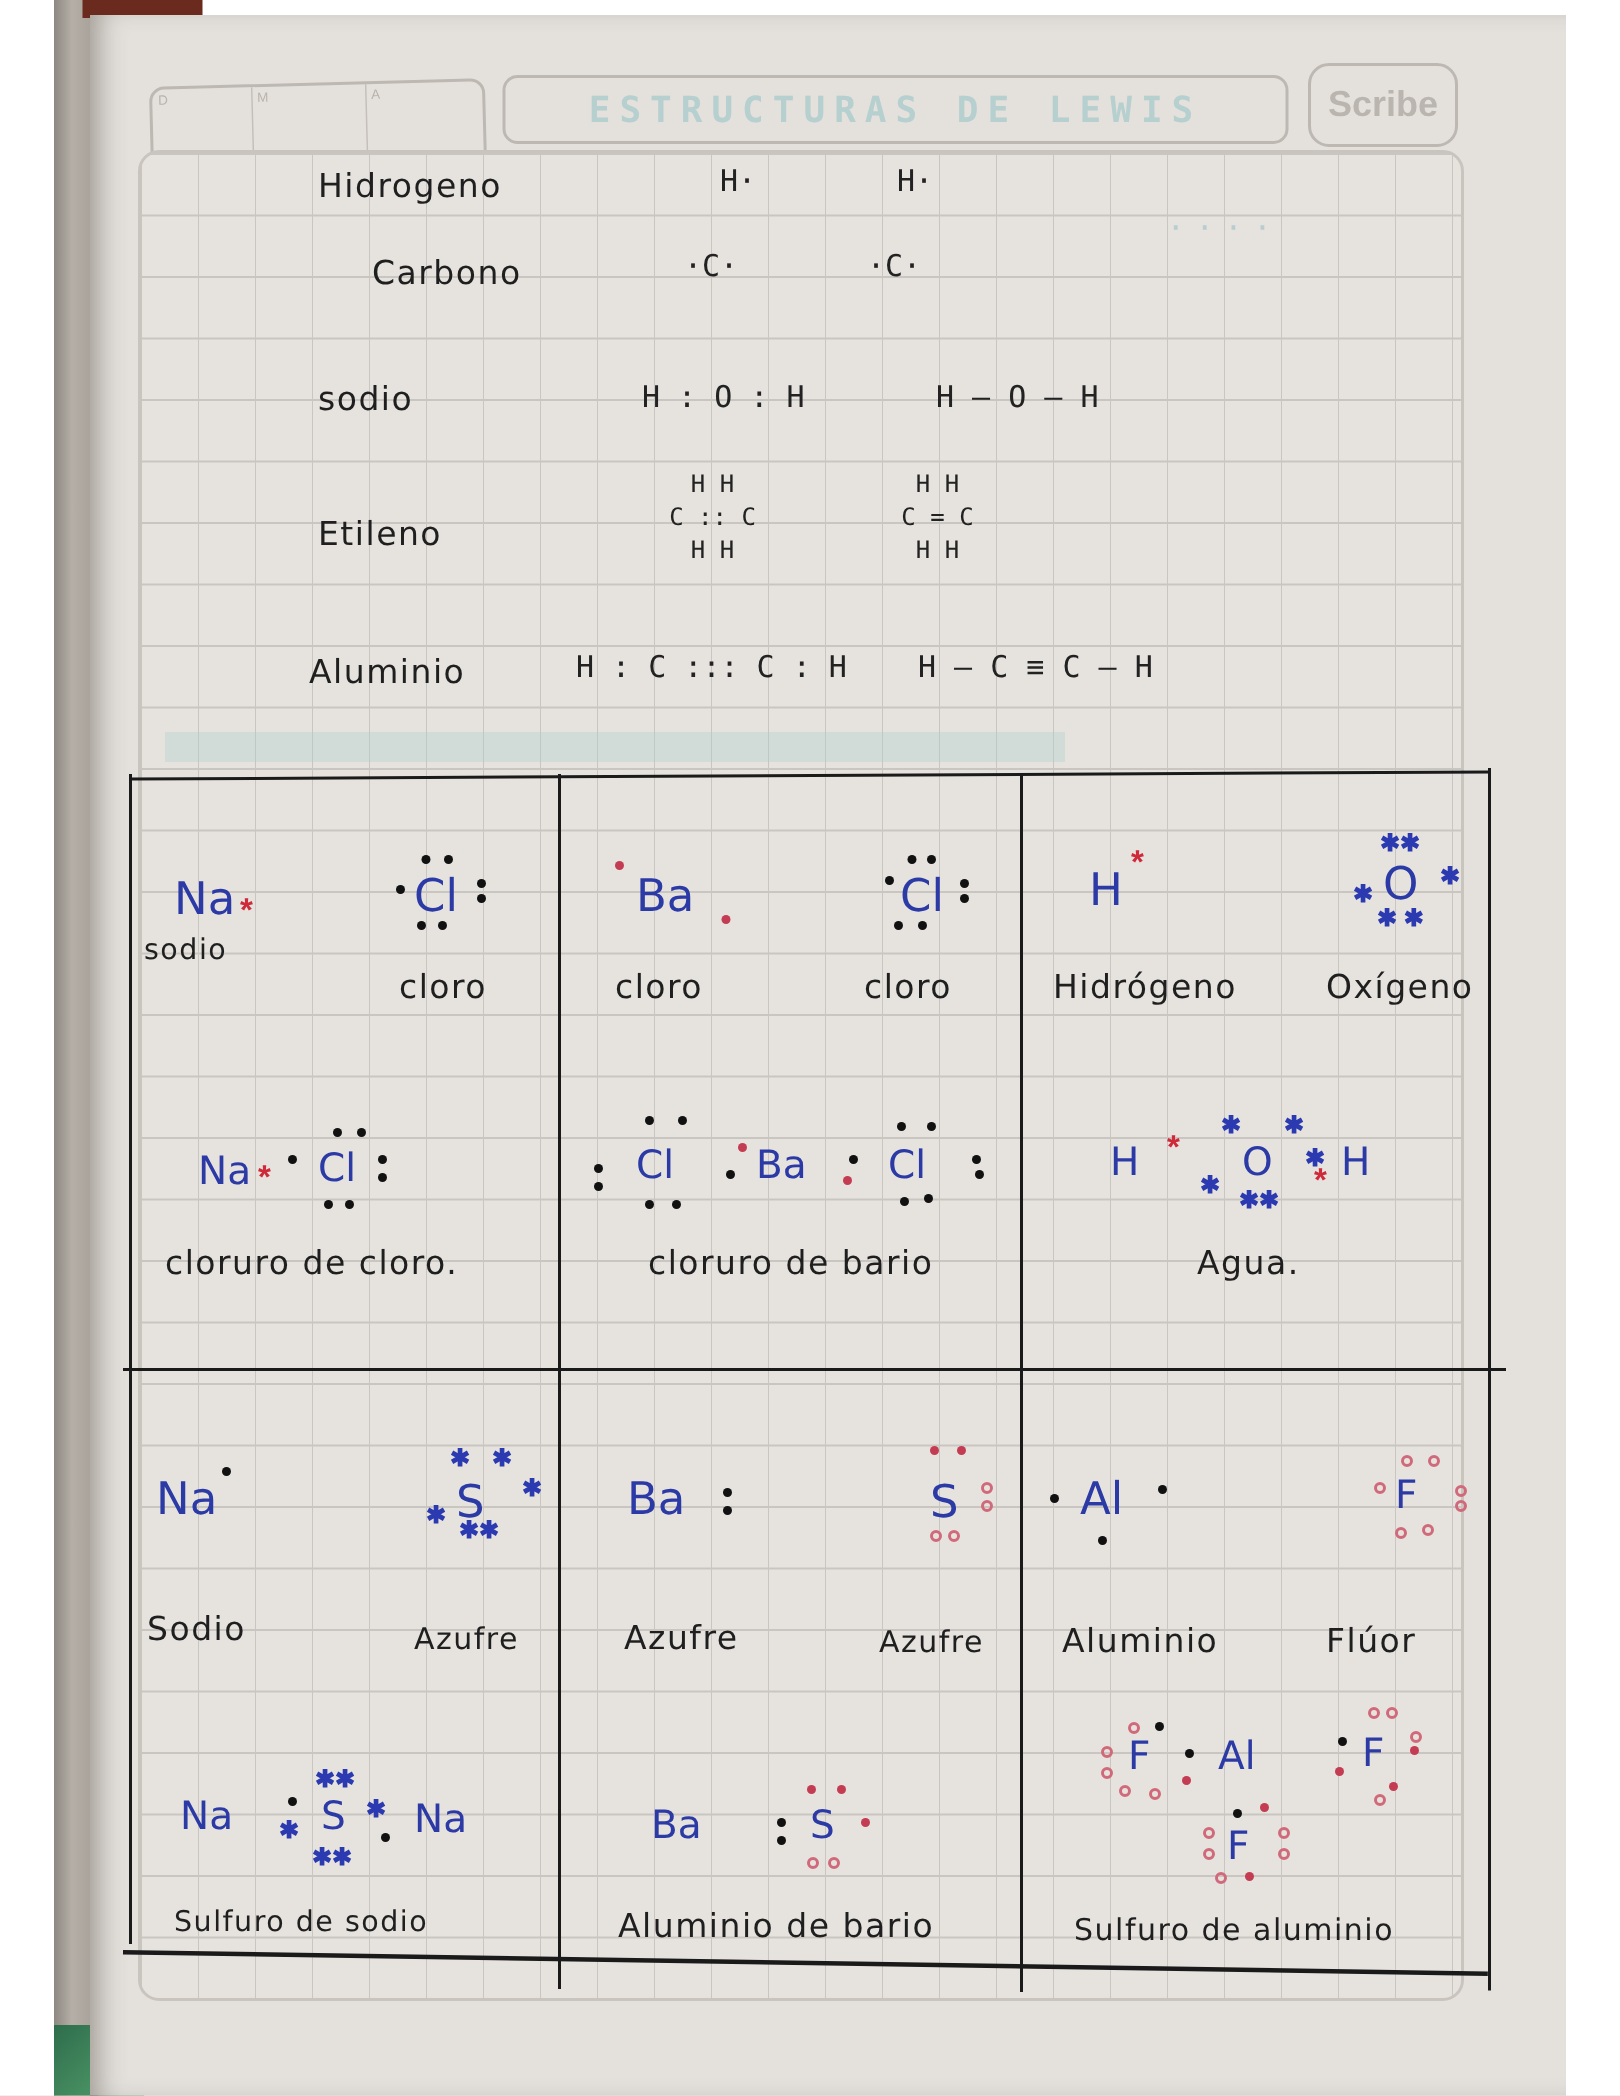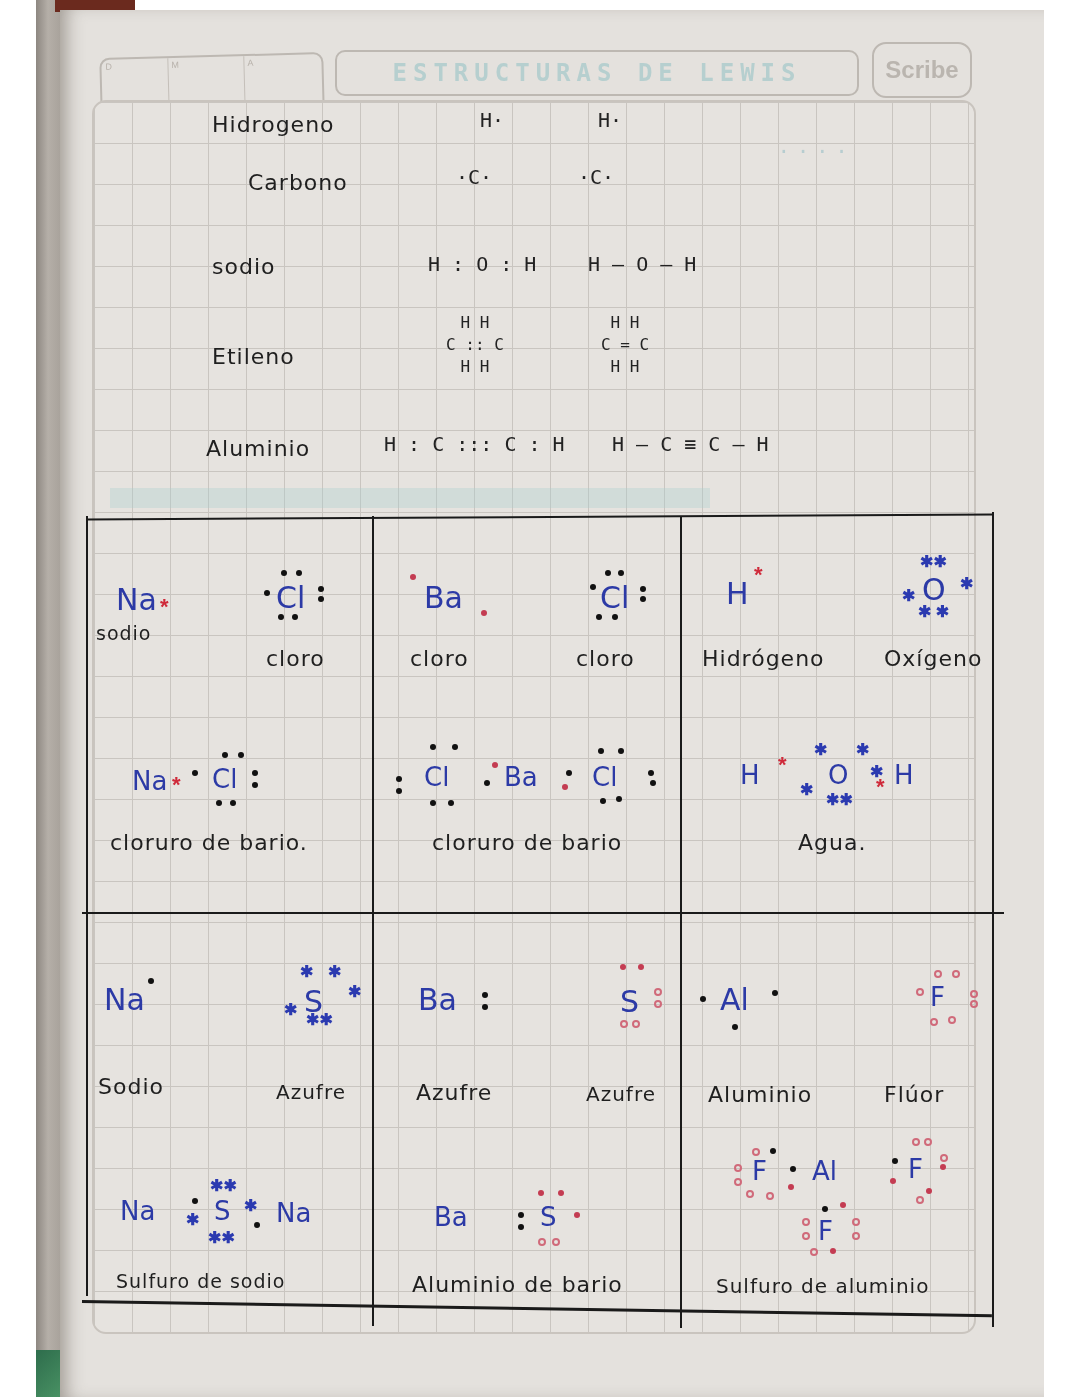--- a/index.html
+++ b/index.html
@@ -77,21 +77,21 @@
 <div class="hand label" style="left:212px;top:112px;">Hidrogeno</div>
 <div class="hand mono" style="left:480px;top:108px;">H·</div>
 <div class="hand mono" style="left:598px;top:108px;">H·</div>
 
 <div class="hand label" style="left:208px;top:170px;margin-left:40px;">Carbono</div>
 <div class="hand mono" style="left:456px;top:165px;">·C·</div>
 <div class="hand mono" style="left:578px;top:165px;">·C·</div>
 
 <div class="hand label" style="left:212px;top:254px;">sodio</div>
 <div class="hand mono" style="left:428px;top:252px;">H : O : H</div>
-<div class="hand mono" style="left:588px;top:252px;">H – O – H</div>
+<div class="hand mono" style="left:588px;top:252px;padding-left:36px;">H – O – H</div>
 
 <div class="hand label" style="left:212px;top:344px;">Etileno</div>
 <div class="hand mono" style="left:420px;top:312px;font-size:16px;white-space:pre-line;width:110px;text-align:center;line-height:22px;">H   H
 C :: C
 H   H</div>
 <div class="hand mono" style="left:580px;top:312px;font-size:16px;white-space:pre-line;width:90px;text-align:center;line-height:22px;">H   H
 C = C
 H   H</div>
 
 <div class="hand label" style="left:206px;top:436px;">Aluminio</div>
@@ -149,21 +149,21 @@
 <div class="hand sym" style="left:132px;top:766px;font-size:26px;">Na</div>
 <div class="star red" style="left:172px;top:772px;">*</div>
 <div class="hand sym" style="left:212px;top:764px;font-size:26px;">Cl</div>
 <div class="dot" style="left:222px;top:752px;"></div>
 <div class="dot" style="left:238px;top:752px;"></div>
 <div class="dot" style="left:192px;top:770px;"></div>
 <div class="dot" style="left:252px;top:770px;"></div>
 <div class="dot" style="left:252px;top:782px;"></div>
 <div class="dot" style="left:216px;top:800px;"></div>
 <div class="dot" style="left:230px;top:800px;"></div>
-<div class="hand label" style="left:110px;top:830px;">cloruro de bario.</div>
+<div class="hand label" style="left:110px;top:830px;">cloruro de cloro.</div>
 
 <div class="hand sym" style="left:424px;top:762px;font-size:26px;">Cl</div>
 <div class="dot" style="left:430px;top:744px;"></div>
 <div class="dot" style="left:452px;top:744px;"></div>
 <div class="dot" style="left:396px;top:776px;"></div>
 <div class="dot" style="left:396px;top:788px;"></div>
 <div class="dot" style="left:430px;top:800px;"></div>
 <div class="dot" style="left:448px;top:800px;"></div>
 <div class="dot" style="left:484px;top:780px;"></div>
 <div class="dot red" style="left:492px;top:762px;"></div>

